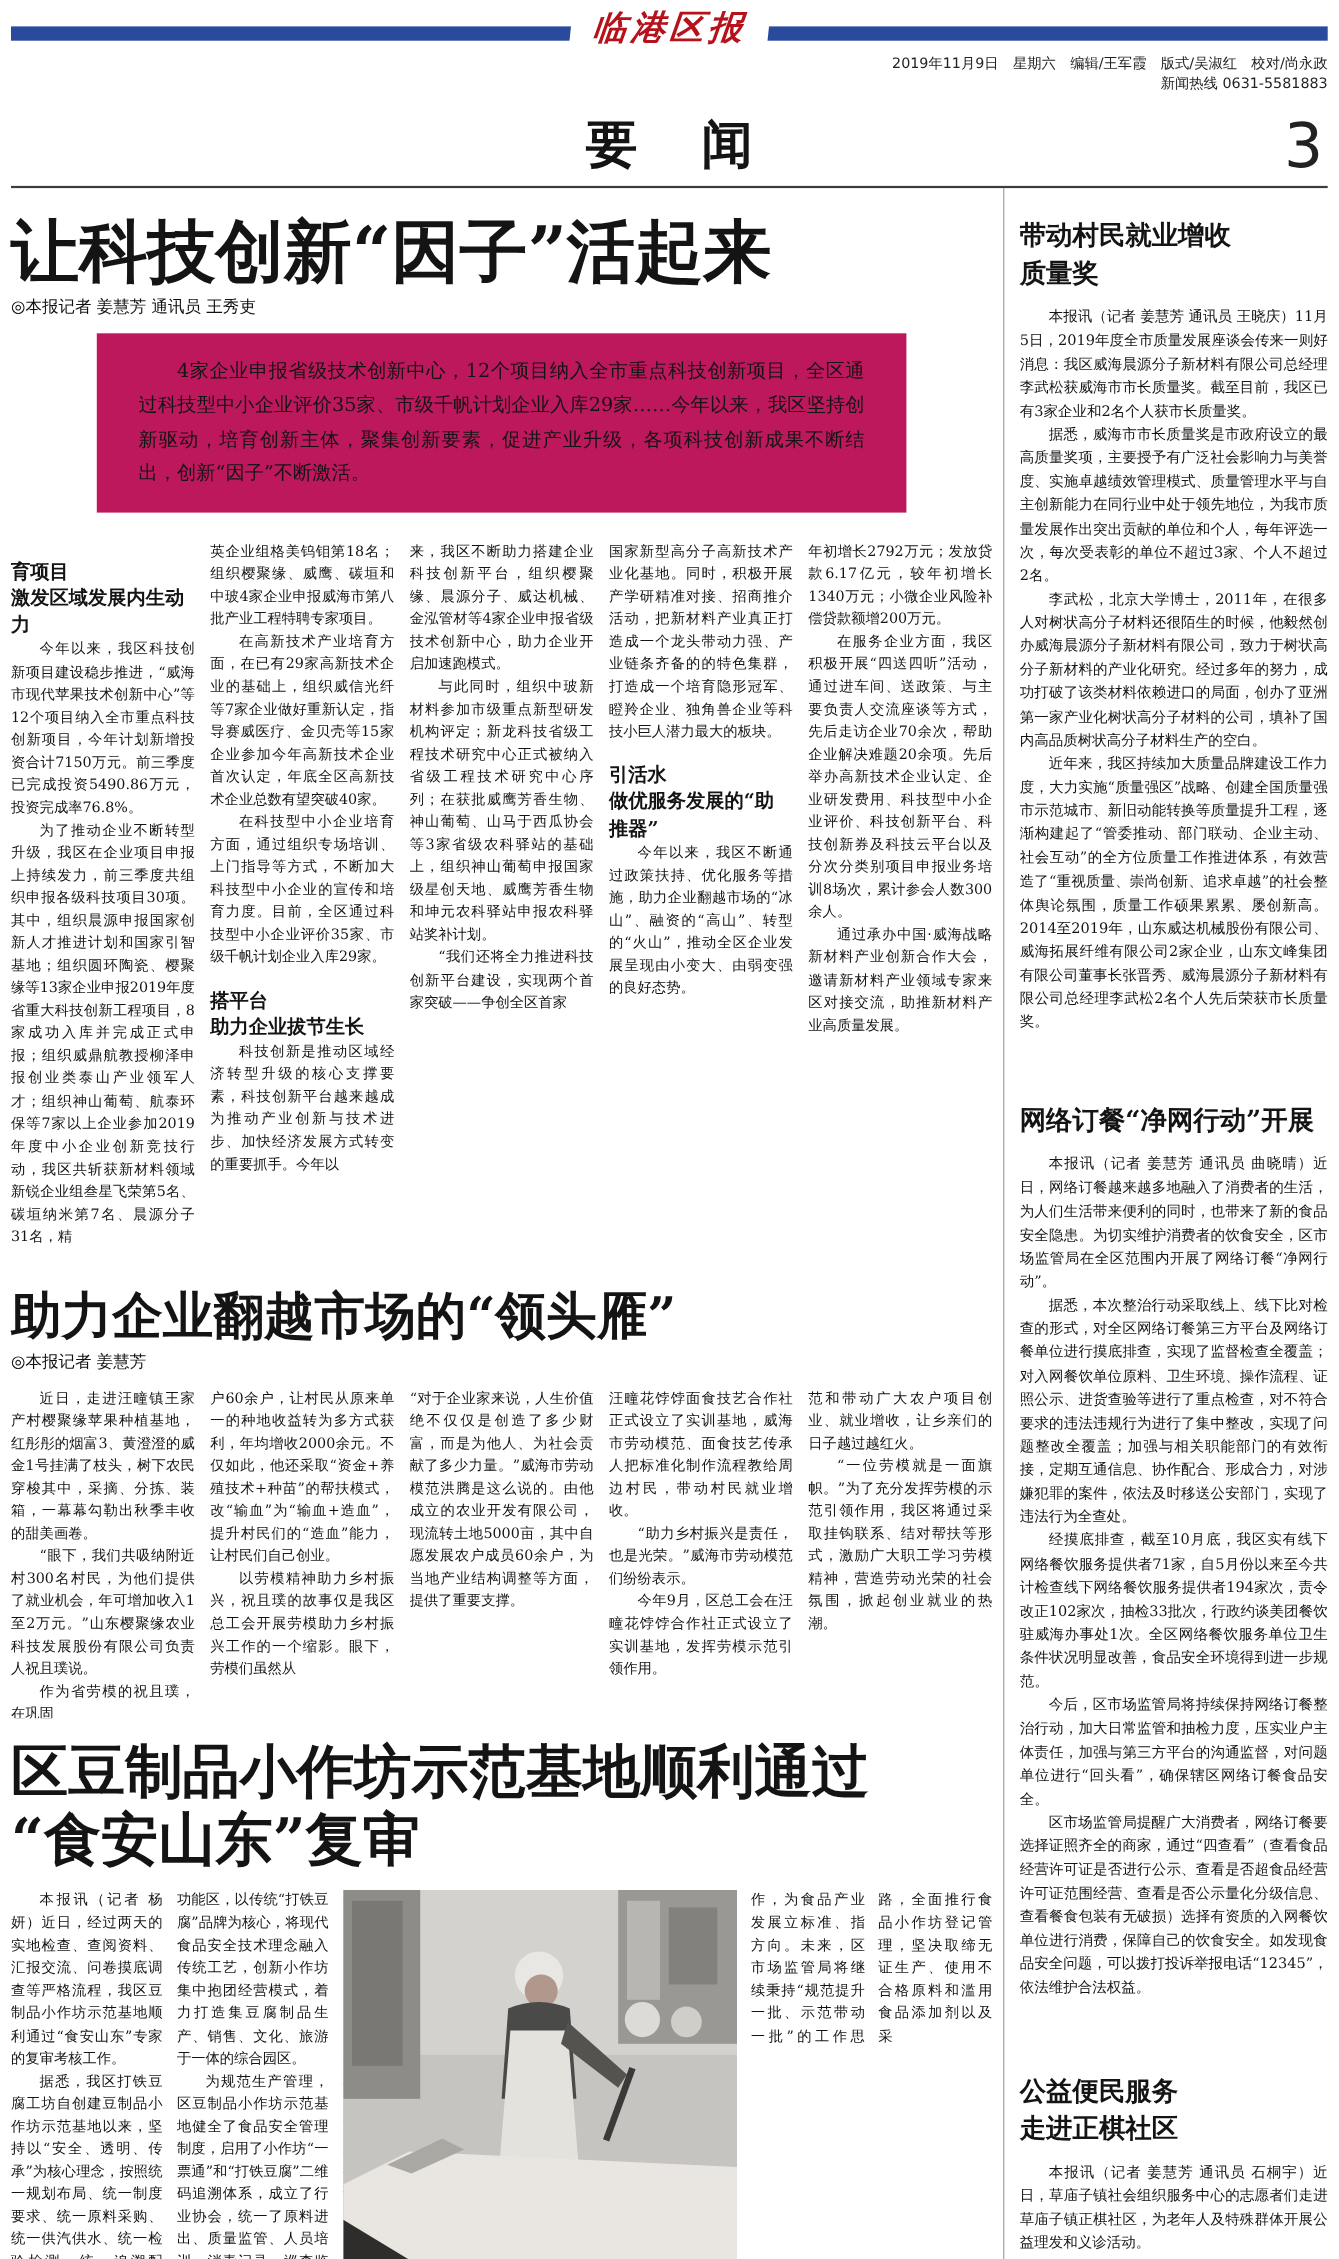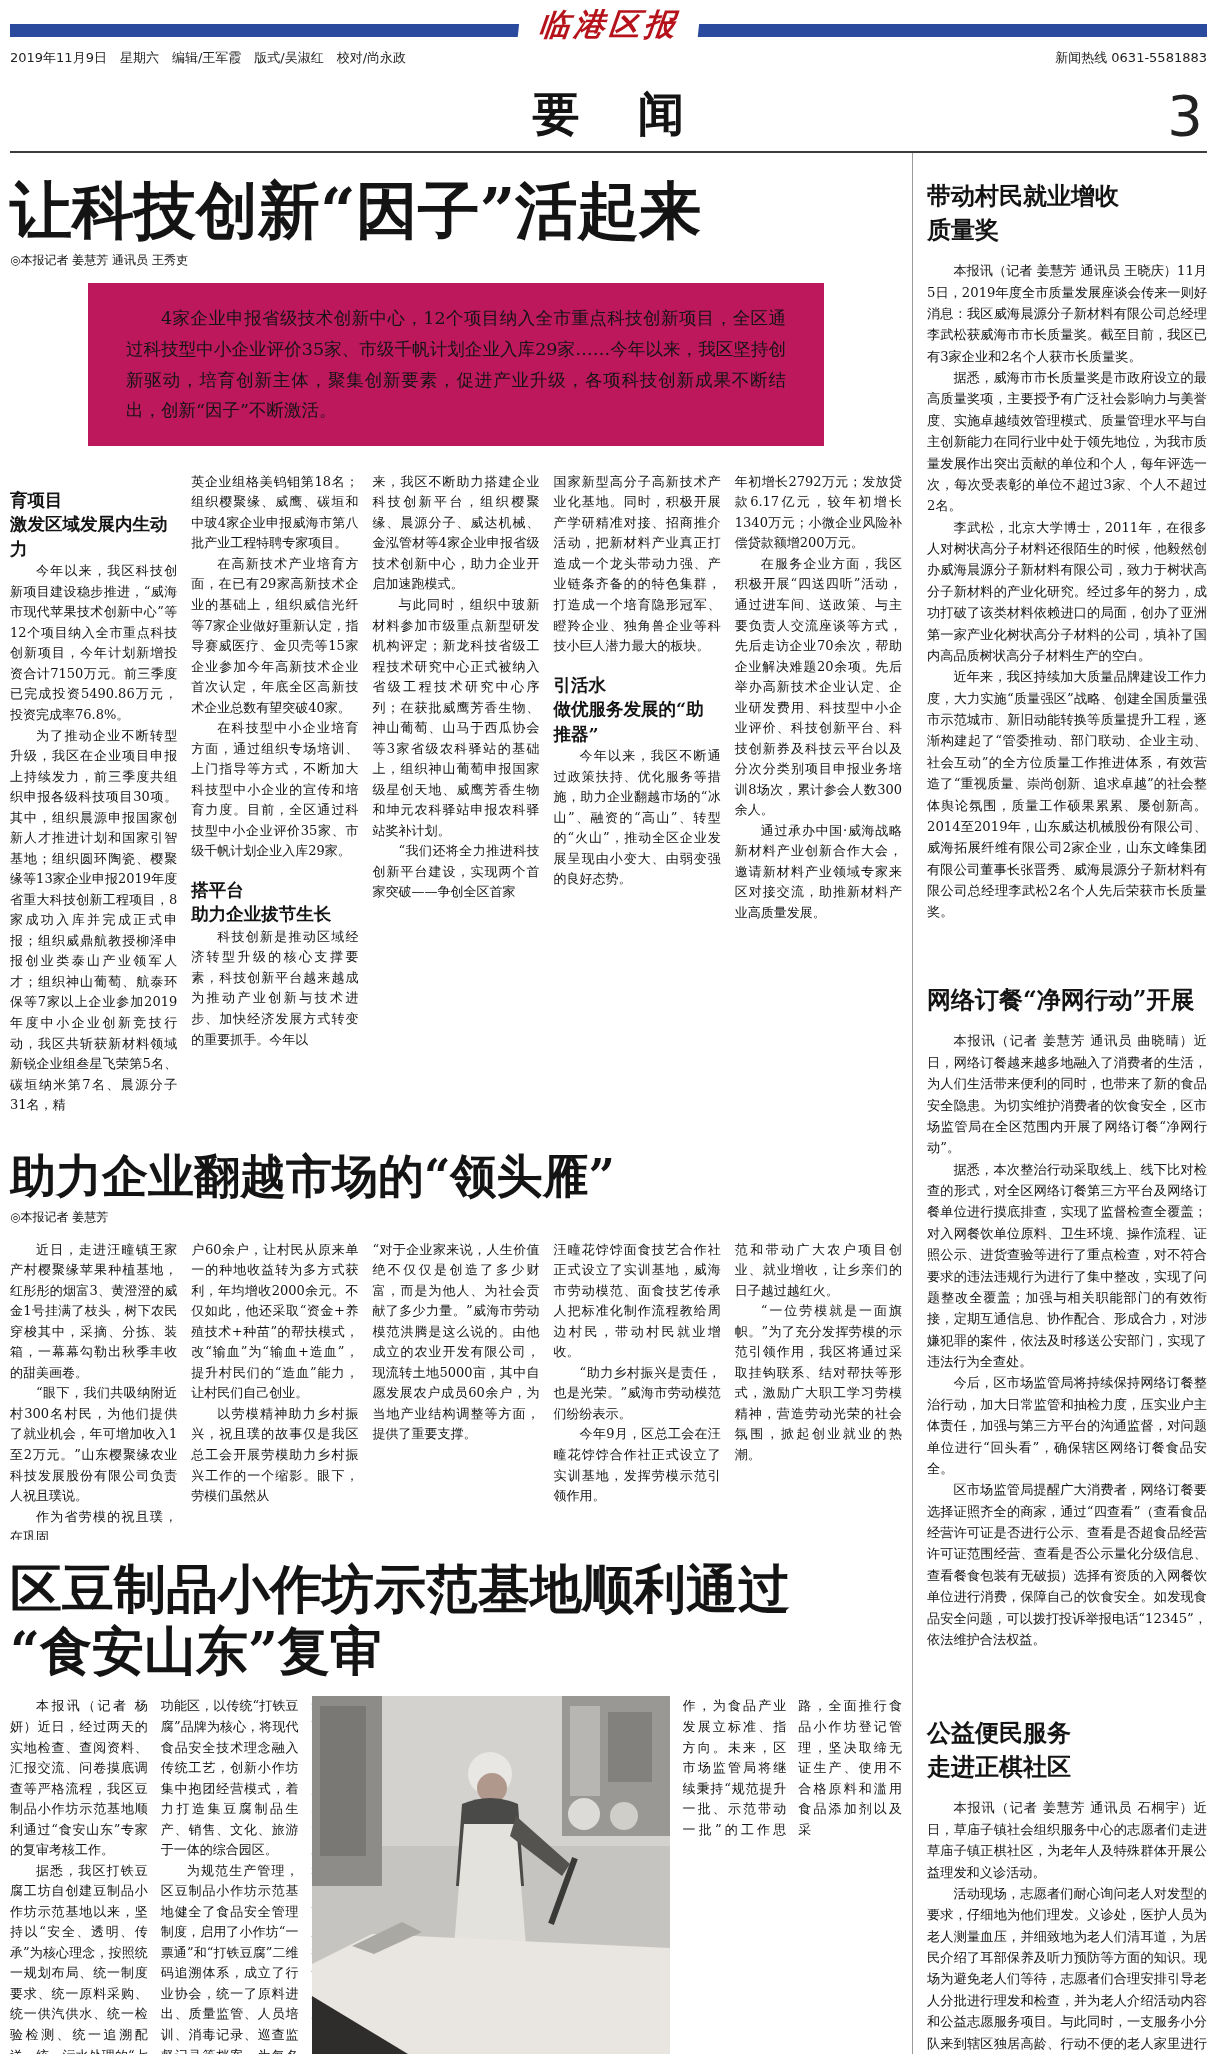--- a/index.html
+++ b/index.html
@@ -7,34 +7,34 @@
   body { font-family:"DejaVu Serif","Liberation Serif",serif; color:#141414; overflow:hidden; }
   .page { position:relative; width:1217px; height:2054px; overflow:hidden; background:#fff; padding:0 10px; }
 
   
   .topbar { position:relative; height:40px; margin-top:4px; }
   .blue-bar { position:absolute; top:20px; left:0; right:0; height:13px; background:#2a4a9e; }
   .masthead { position:absolute; top:0; left:50%; transform:translateX(-50%); background:#fff;
               padding:0 20px; font-size:31px; font-weight:bold; font-style:italic;
               color:#b5121b; letter-spacing:4px; white-space:nowrap; transform:translateX(-50%) skewX(-6deg); }
   .dateline { display:flex; justify-content:space-between; align-items:flex-end;
-              font-family:"DejaVu Sans","Liberation Sans",sans-serif; font-size:13px; margin-top:5px; color:#222; }
+              font-family:"DejaVu Sans","Liberation Sans",sans-serif; font-size:13px; margin-top:5px; color:#222;flex-direction:column; }
   .section-row { position:relative; height:66px; margin-top:14px; }
   .section-title { text-align:center; font-size:47px; font-weight:bold; letter-spacing:58px; text-indent:58px; line-height:66px; }
   .page-num { position:absolute; right:4px; top:2px; font-size:56px; font-weight:400; color:#222;
               font-family:"DejaVu Sans","Liberation Sans",sans-serif; }
   .header-rule { border-top:2px solid #3c3c3c; margin-top:4px; }
 
   
   .content { display:flex; align-items:stretch; }
   .main-col { width:892px; }
   .sidebar  { width:305px; margin-left:10px; padding-left:14px; border-left:1px solid #9a9a9a; }
 
   
-  .byline { font-size:12px; margin:6px 0 14px; color:#111; }
+  .byline { font-size:15px; margin:6px 0 14px; color:#111; }
   p.p, p.cont { font-size:13px; line-height:1.58; text-align:justify; }
   p.p { text-indent:2em; }
   p.cont { text-indent:0; }
   p.subhead { font-size:17.5px; font-weight:bold; line-height:1.4; margin:16px 0 10px; white-space:pre-line; text-indent:0; }
 
   
   .a1-headline { font-size:62px; font-weight:bold; letter-spacing:0px; margin:22px 0 6px; line-height:1.15; }
   .summary-box { margin:12px 78px 26px 78px; background:#be185d; padding:20px 38px; font-size:17.5px;
                  line-height:1.75; text-align:justify; }
   .summary-box .inner { text-indent:2em; }
@@ -213,20 +213,21 @@
             <p class="p">李武松，北京大学博士，2011年，在很多人对树状高分子材料还很陌生的时候，他毅然创办威海晨源分子新材料有限公司，致力于树状高分子新材料的产业化研究。经过多年的努力，成功打破了该类材料依赖进口的局面，创办了亚洲第一家产业化树状高分子材料的公司，填补了国内高品质树状高分子材料生产的空白。</p>
             <p class="p">近年来，我区持续加大质量品牌建设工作力度，大力实施“质量强区”战略、创建全国质量强市示范城市、新旧动能转换等质量提升工程，逐渐构建起了“管委推动、部门联动、企业主动、社会互动”的全方位质量工作推进体系，有效营造了“重视质量、崇尚创新、追求卓越”的社会整体舆论氛围，质量工作硕果累累、屡创新高。2014至2019年，山东威达机械股份有限公司、威海拓展纤维有限公司2家企业，山东文峰集团有限公司董事长张晋秀、威海晨源分子新材料有限公司总经理李武松2名个人先后荣获市长质量奖。</p>
           </div>
       </div>
       <div class="sb-gap1"></div>
       <div class="sb-art">
         <h3 class="sb-title">网络订餐“净网行动”开展</h3>
         <div>
             <p class="p">本报讯（记者 姜慧芳 通讯员 曲晓晴）近日，网络订餐越来越多地融入了消费者的生活，为人们生活带来便利的同时，也带来了新的食品安全隐患。为切实维护消费者的饮食安全，区市场监管局在全区范围内开展了网络订餐“净网行动”。</p>
             <p class="p">据悉，本次整治行动采取线上、线下比对检查的形式，对全区网络订餐第三方平台及网络订餐单位进行摸底排查，实现了监督检查全覆盖；对入网餐饮单位原料、卫生环境、操作流程、证照公示、进货查验等进行了重点检查，对不符合要求的违法违规行为进行了集中整改，实现了问题整改全覆盖；加强与相关职能部门的有效衔接，定期互通信息、协作配合、形成合力，对涉嫌犯罪的案件，依法及时移送公安部门，实现了违法行为全查处。</p>
+            <p class="p">经摸底排查，截至10月底，我区实有线下网络餐饮服务提供者71家，自5月份以来至今共计检查线下网络餐饮服务提供者194家次，责令改正102家次，抽检33批次，行政约谈美团餐饮驻威海办事处1次。全区网络餐饮服务单位卫生条件状况明显改善，食品安全环境得到进一步规范。</p>
             <p class="p">今后，区市场监管局将持续保持网络订餐整治行动，加大日常监管和抽检力度，压实业户主体责任，加强与第三方平台的沟通监督，对问题单位进行“回头看”，确保辖区网络订餐食品安全。</p>
             <p class="p">区市场监管局提醒广大消费者，网络订餐要选择证照齐全的商家，通过“四查看”（查看食品经营许可证是否进行公示、查看是否超食品经营许可证范围经营、查看是否公示量化分级信息、查看餐食包装有无破损）选择有资质的入网餐饮单位进行消费，保障自己的饮食安全。如发现食品安全问题，可以拨打投诉举报电话“12345”，依法维护合法权益。</p>
           </div>
       </div>
       <div class="sb-gap2"></div>
       <div class="sb-art">
         <h3 class="sb-title">公益便民服务
 走进正棋社区</h3>
         <div>
             <p class="p">本报讯（记者 姜慧芳 通讯员 石桐宇）近日，草庙子镇社会组织服务中心的志愿者们走进草庙子镇正棋社区，为老年人及特殊群体开展公益理发和义诊活动。</p>

